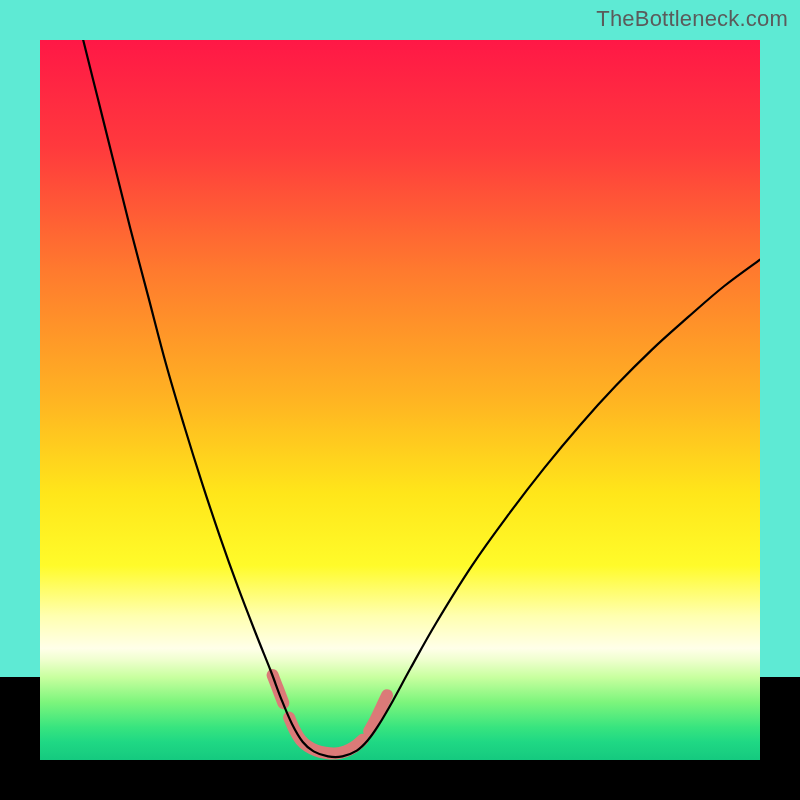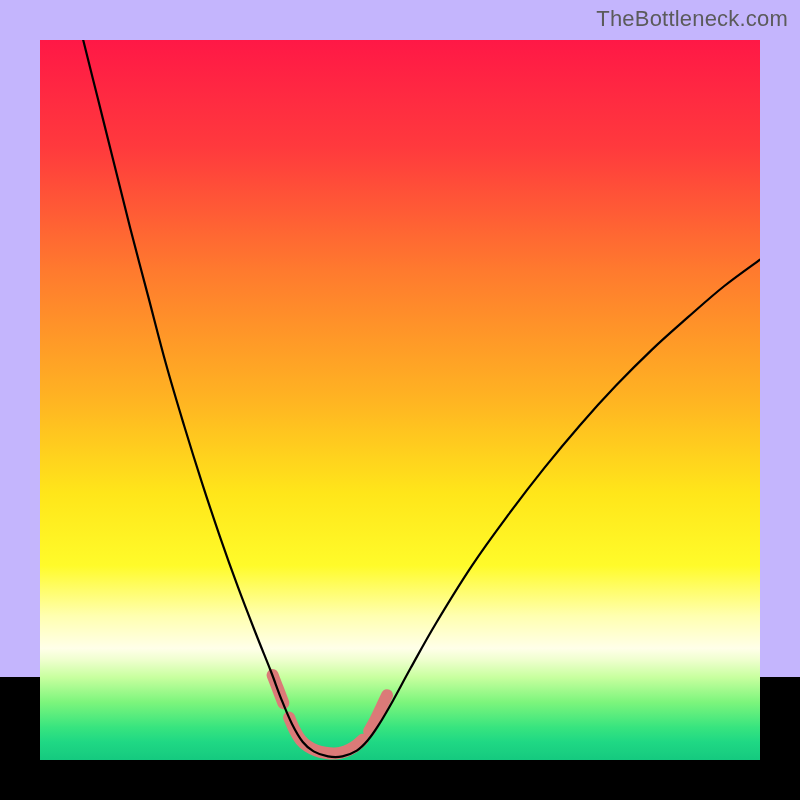--- a/index.html
+++ b/index.html
@@ -8,21 +8,21 @@
     width: 800px;
     height: 800px;
     overflow: hidden;
     background: #000;
     font-family: Arial, Helvetica, sans-serif;
   }
   .frame {
     position: absolute;
     left: 0; top: 0;
     width: 800px; height: 677px;
-    background: #c4b5fd;
+    background: #5eead4;
   }
   .plot-area {
     position: absolute;
     left: 40px;
     top: 40px;
     width: 720px;
     height: 720px;
     overflow: hidden;
   }
   .gradient {

